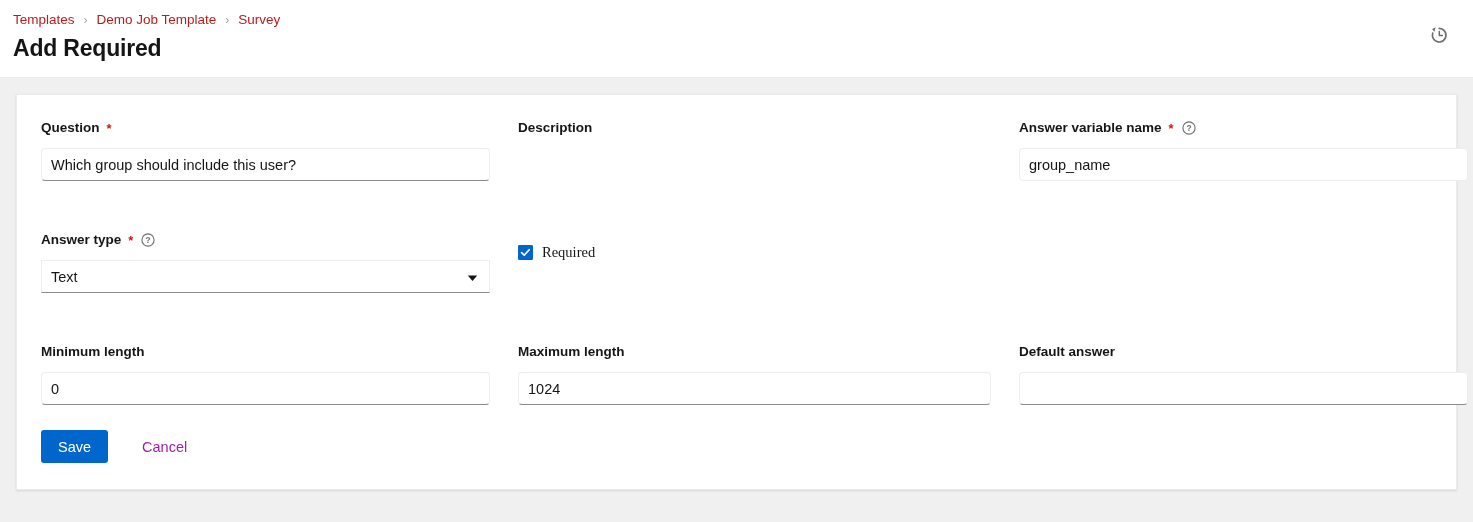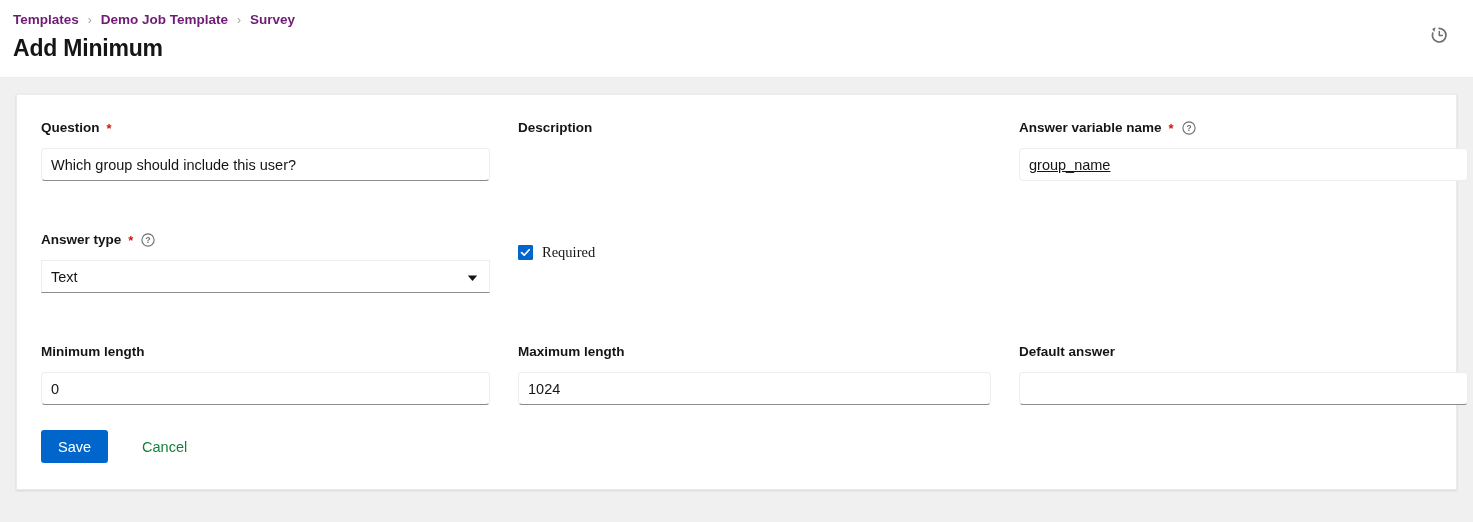--- a/index.html
+++ b/index.html
@@ -26,24 +26,23 @@
   .breadcrumb {
     position: absolute;
     left: 13px;
     top: 11px;
     display: flex;
     align-items: center;
     font-size: 13.5px;
     line-height: 18px;
   }
   .breadcrumb a {
-    color: #701a75;
+    color: #b91c1c;
     text-decoration: none;
     white-space: nowrap;
-    font-weight: bold;
   }
   .crumb-sep {
     color: #a5a5a5;
     font-size: 12px;
     margin: 0 9px;
     user-select: none;
   }
   .page-title {
     position: absolute;
     left: 13px;
@@ -129,21 +128,20 @@
     font-size: 14.5px;
     color: #151515;
     background: #ffffff;
     border: 1px solid #ededed;
     border-bottom: 1px solid #8a8d90;
     border-radius: 4px;
     outline: none;
   }
   .text-input.plain {
     border: 1px solid #ededed;
-    text-decoration: underline;
   }
   .text-input::placeholder {
     color: #151515;
     opacity: 1;
   }
 
   .select-wrap {
     position: relative;
     width: 100%;
     height: 33px;
@@ -211,21 +209,21 @@
     background: #0066cc;
     border: none;
     border-radius: 3px;
     padding: 0 17px;
     height: 33px;
     cursor: pointer;
   }
   .btn-link {
     font-family: "Liberation Sans", sans-serif;
     font-size: 14.5px;
-    color: #15803d;
+    color: #a21caf;
     background: transparent;
     border: none;
     padding: 0 17px;
     margin-left: 17px;
     height: 33px;
     cursor: pointer;
   }
 </style>
 </head>
 <body>
@@ -233,21 +231,21 @@
 <div class="page-header">
 
   <nav class="breadcrumb">
     <a href="#">Templates</a>
     <span class="crumb-sep">›</span>
     <a href="#">Demo Job Template</a>
     <span class="crumb-sep">›</span>
     <a href="#">Survey</a>
   </nav>
 
-  <h1 class="page-title">Add Minimum</h1>
+  <h1 class="page-title">Add Required</h1>
 
   <button class="history-btn">
     <span>
       <svg width="20" height="20" viewBox="0 0 20 20" aria-hidden="true">
         <path d="M10.2 3.4a6.8 6.8 0 1 1-6.45 4.65" fill="none" stroke="#6a6e73" stroke-width="1.7" stroke-linecap="round"></path>
         <path d="M6.6 2.2 3.2 4.0 5.3 7.1z" fill="#6a6e73"></path>
         <path d="M10.3 6.6v3.9h3.0" fill="none" stroke="#6a6e73" stroke-width="1.5" stroke-linecap="round" stroke-linejoin="round"></path>
       </svg>
     </span>
   </button>

